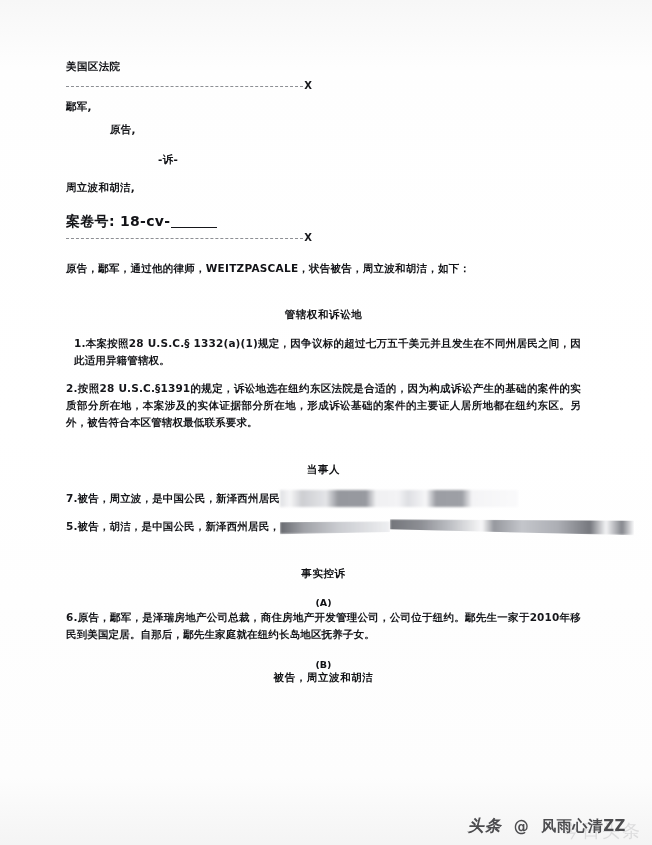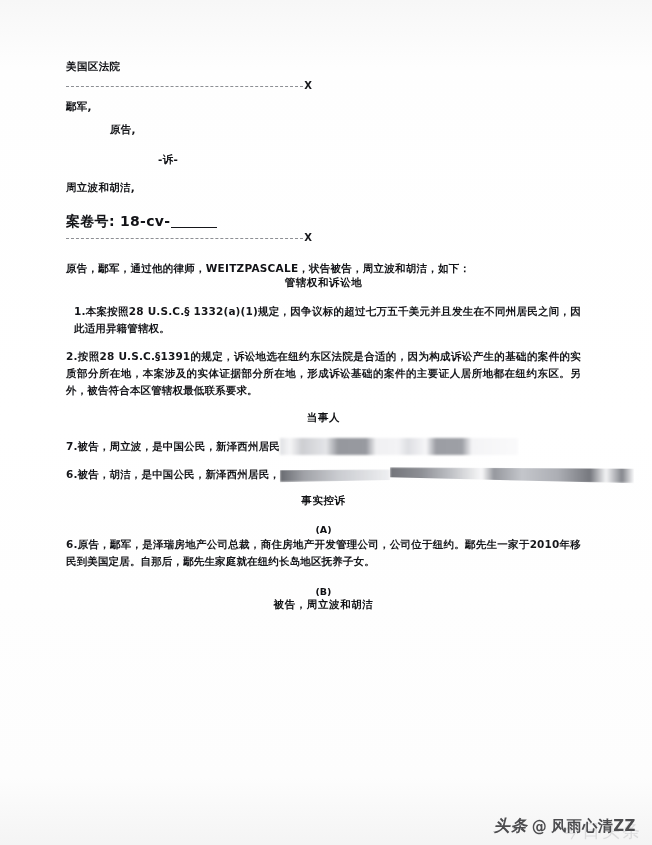--- a/index.html
+++ b/index.html
@@ -114,21 +114,21 @@
     margin: 17px 0 0 0;
     line-height: 1.55;
     letter-spacing: 0.25px;
   }
 
   .section-head {
     text-align: center;
     font-weight: 700;
     font-size: 10.5px;
     color: #0f1013;
-    margin: 0 0 13px 0;
+    margin: 32px 0 13px 0;
     letter-spacing: 0.6px;
   }
   .sub-letter {
     text-align: center;
     font-weight: 700;
     font-size: 9.5px;
     color: #0f1013;
     margin: 16px 0 1px 0;
   }
   .sub-head {
@@ -221,25 +221,25 @@
       linear-gradient(90deg,
         rgba(96,98,104,0.95) 0px, rgba(150,152,158,0.9) 24px,
         rgba(196,198,203,0.9) 58px, rgba(238,239,241,0.95) 110px);
     filter: blur(0.9px);
     clip-path: polygon(0 8%, 100% 0, 100% 82%, 0 100%);
   }
 
   
   .watermark {
     position: absolute;
-    right: 16px;
+    right: 26px;
     bottom: 8px;
     display: flex;
     align-items: center;
-    gap: 4px;
+    gap: 12px;
     opacity: 0.9;
   }
   .wm-brand {
     font-size: 16px;
     font-weight: 700;
     color: #3a3a3d;
     font-style: italic;
     letter-spacing: 1px;
   }
   .wm-at {
@@ -307,21 +307,21 @@
     <div class="para">2.按照28 U.S.C.§1391的规定，诉讼地选在纽约东区法院是合适的，因为构成诉讼产生的基础的案件的实质部分所在地，本案涉及的实体证据部分所在地，形成诉讼基础的案件的主要证人居所地都在纽约东区。另外，被告符合本区管辖权最低联系要求。</div>
 
     <div class="section-head">当事人</div>
 
 
     <div class="party-item">
       <span>7.被告，周立波，是中国公民，新泽西州居民</span><span class="redact r2"></span>
     </div>
 
     <div class="party-item">
-      <span>6.被告，胡洁，是中国公民，新泽西州居民，</span><span class="redact r3b"></span><span class="redact r3"></span>
+      <span>5.被告，胡洁，是中国公民，新泽西州居民，</span><span class="redact r3b"></span><span class="redact r3"></span>
     </div>
 
     <div class="section-head">事实控诉</div>
 
     <div class="sub-letter">(A)</div>
 
     <div class="para">6.原告，鄢军，是泽瑞房地产公司总裁，商住房地产开发管理公司，公司位于纽约。鄢先生一家于2010年移民到美国定居。自那后，鄢先生家庭就在纽约长岛地区抚养子女。</div>
 
     <div class="sub-letter">(B)</div>
     <div class="sub-head">被告，周立波和胡洁</div>

